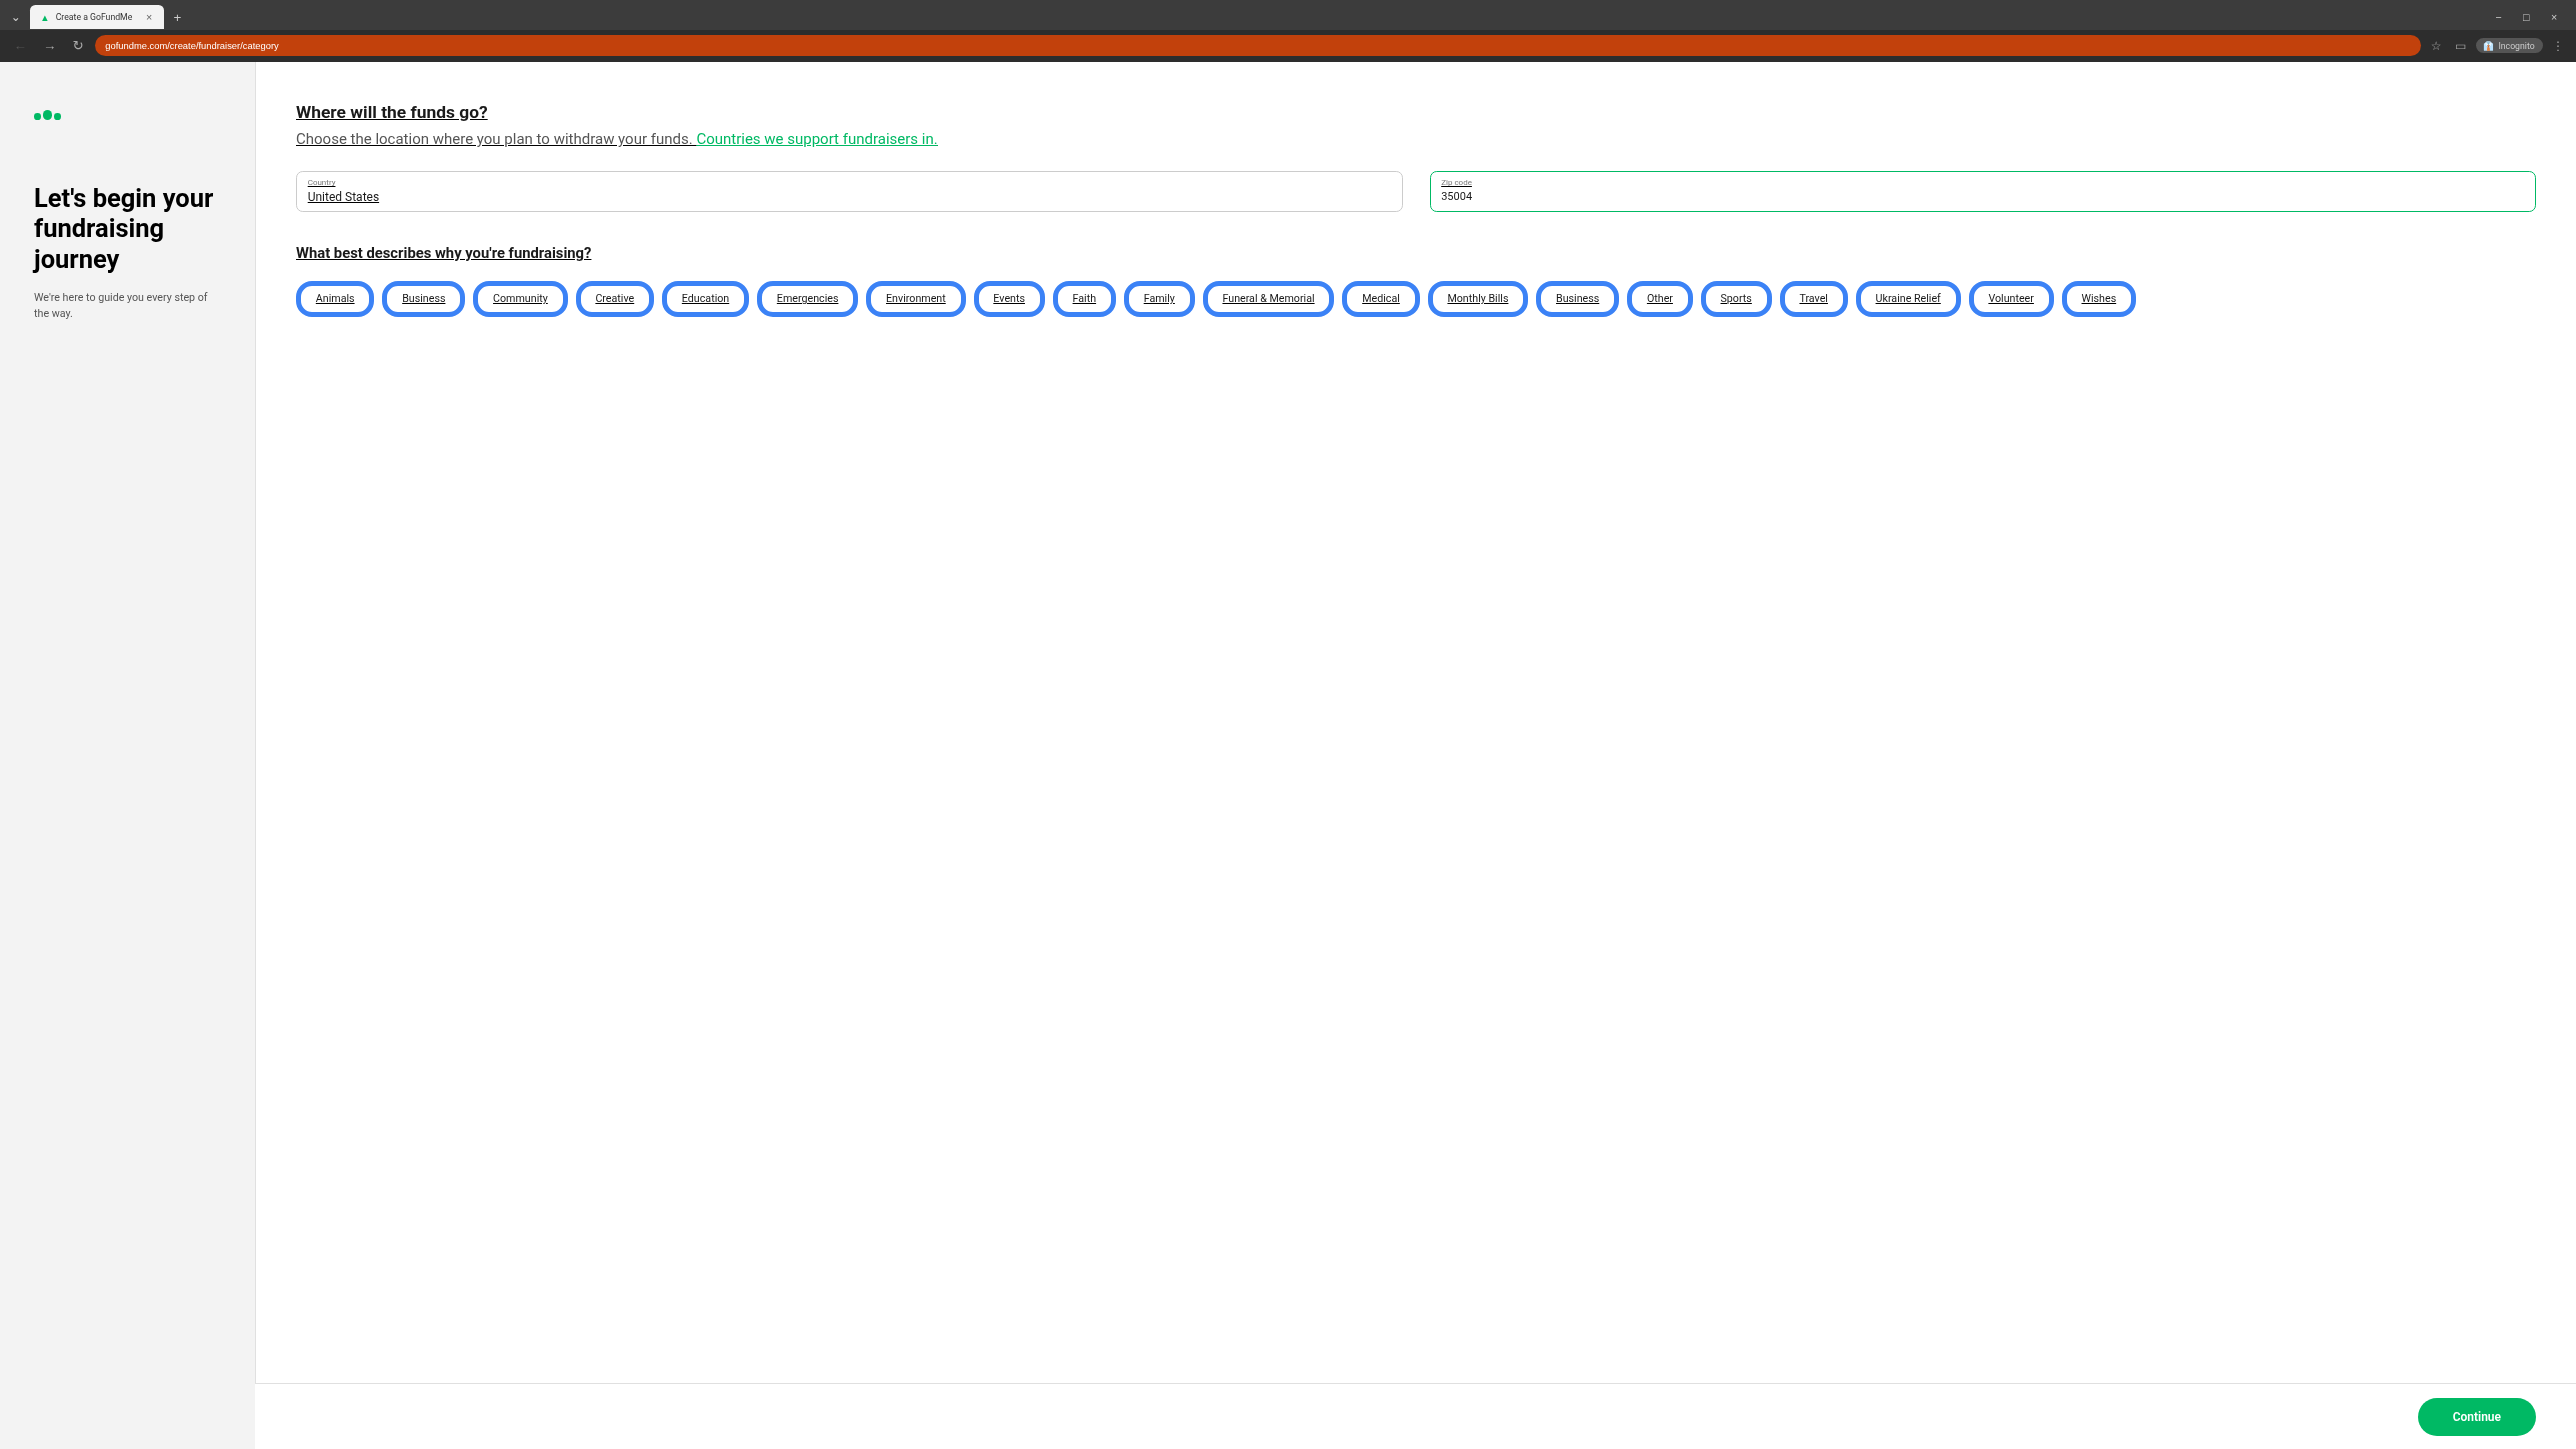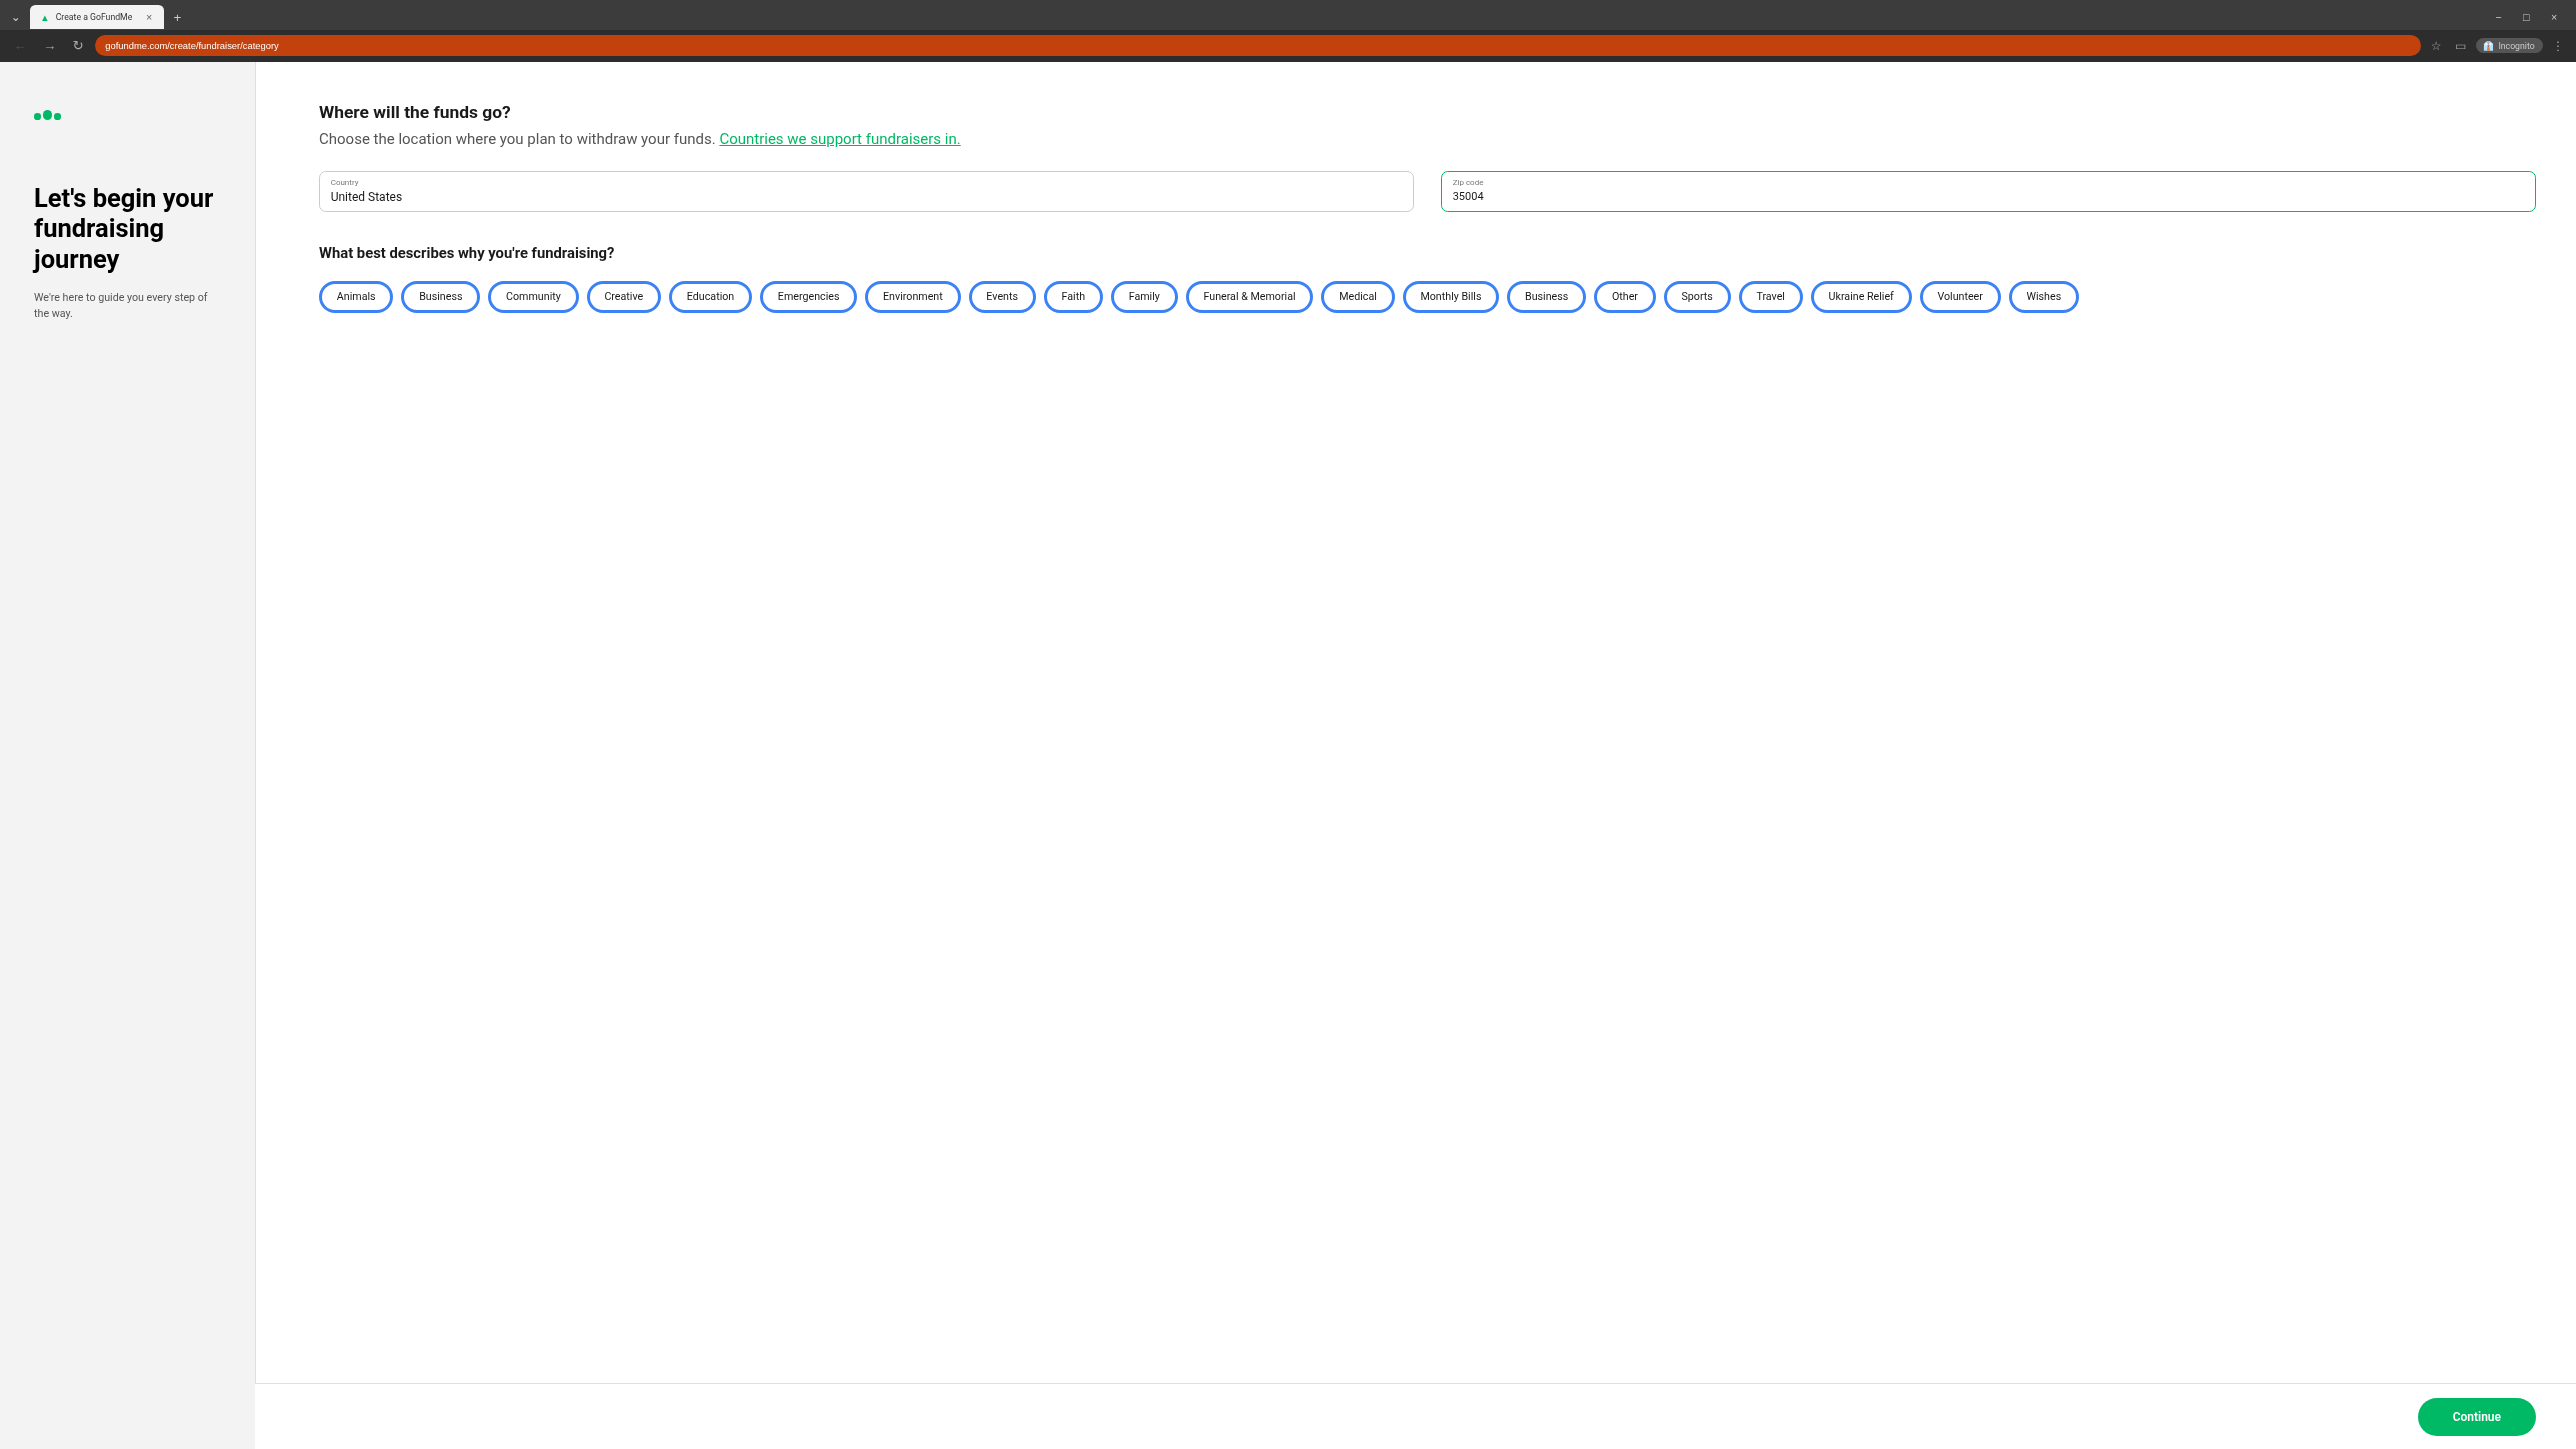--- a/index.html
+++ b/index.html
@@ -207,21 +207,22 @@
     .hero-subtext {
       font-size: 10.7px;
       color: #555;
       line-height: 1.5;
     }
 
     .right-panel {
       flex: 1;
       border-left: 0.7px solid #e0e0e0;
       background: #fff;
-      padding: 40px 40px 81px 63px;
+      padding: 40px 40px 81px 40px;
+      text-decoration: underline;
     }
 
     
     .section-title {
       font-size: 17.4px;
       font-weight: 700;
       color: #1a1a1a;
       margin-bottom: 6.7px;
     }
 
@@ -288,21 +289,21 @@
     }
 
     .category-grid {
       display: flex;
       flex-wrap: wrap;
       gap: 8px;
     }
 
     .category-btn {
       background: #fff;
-      border: 3px solid #3b82f6;
+      border: 5px solid #3b82f6;
       border-radius: 16px;
       padding: 6.7px 14.8px;
       font-size: 10.7px;
       color: #1a1a1a;
       cursor: pointer;
       transition: border-color 0.15s, background 0.15s;
       font-family: inherit;
     }
 
     

